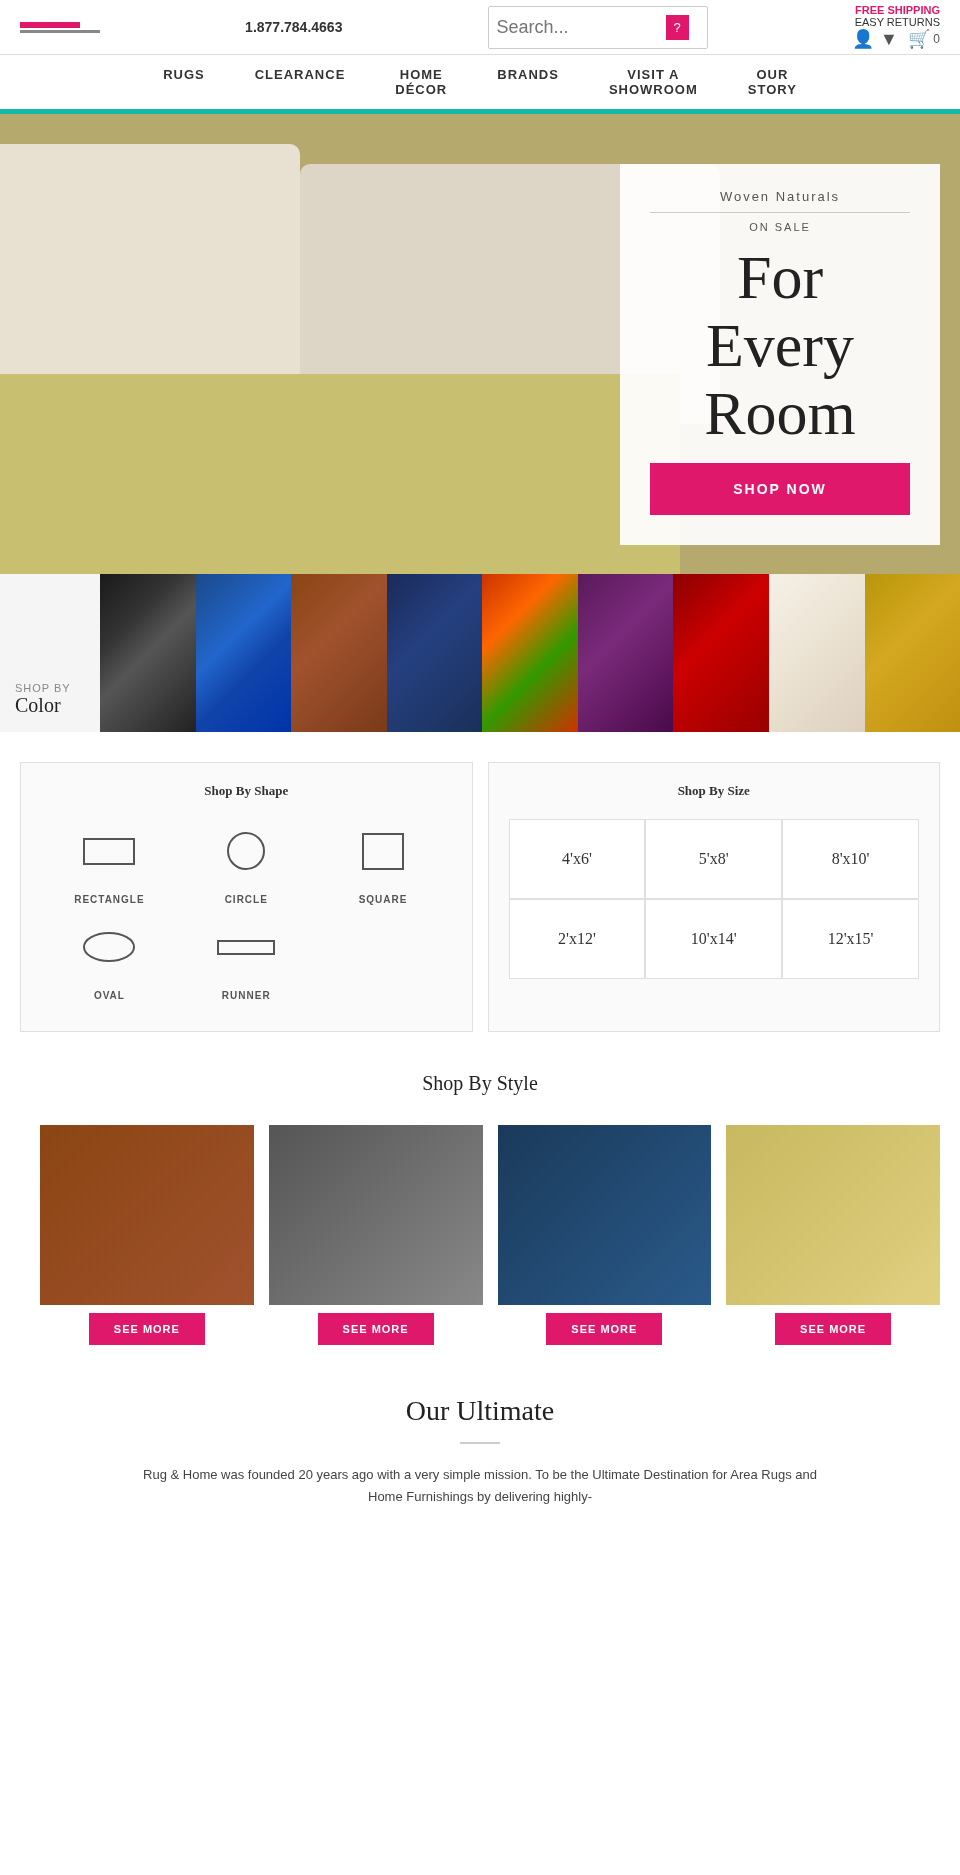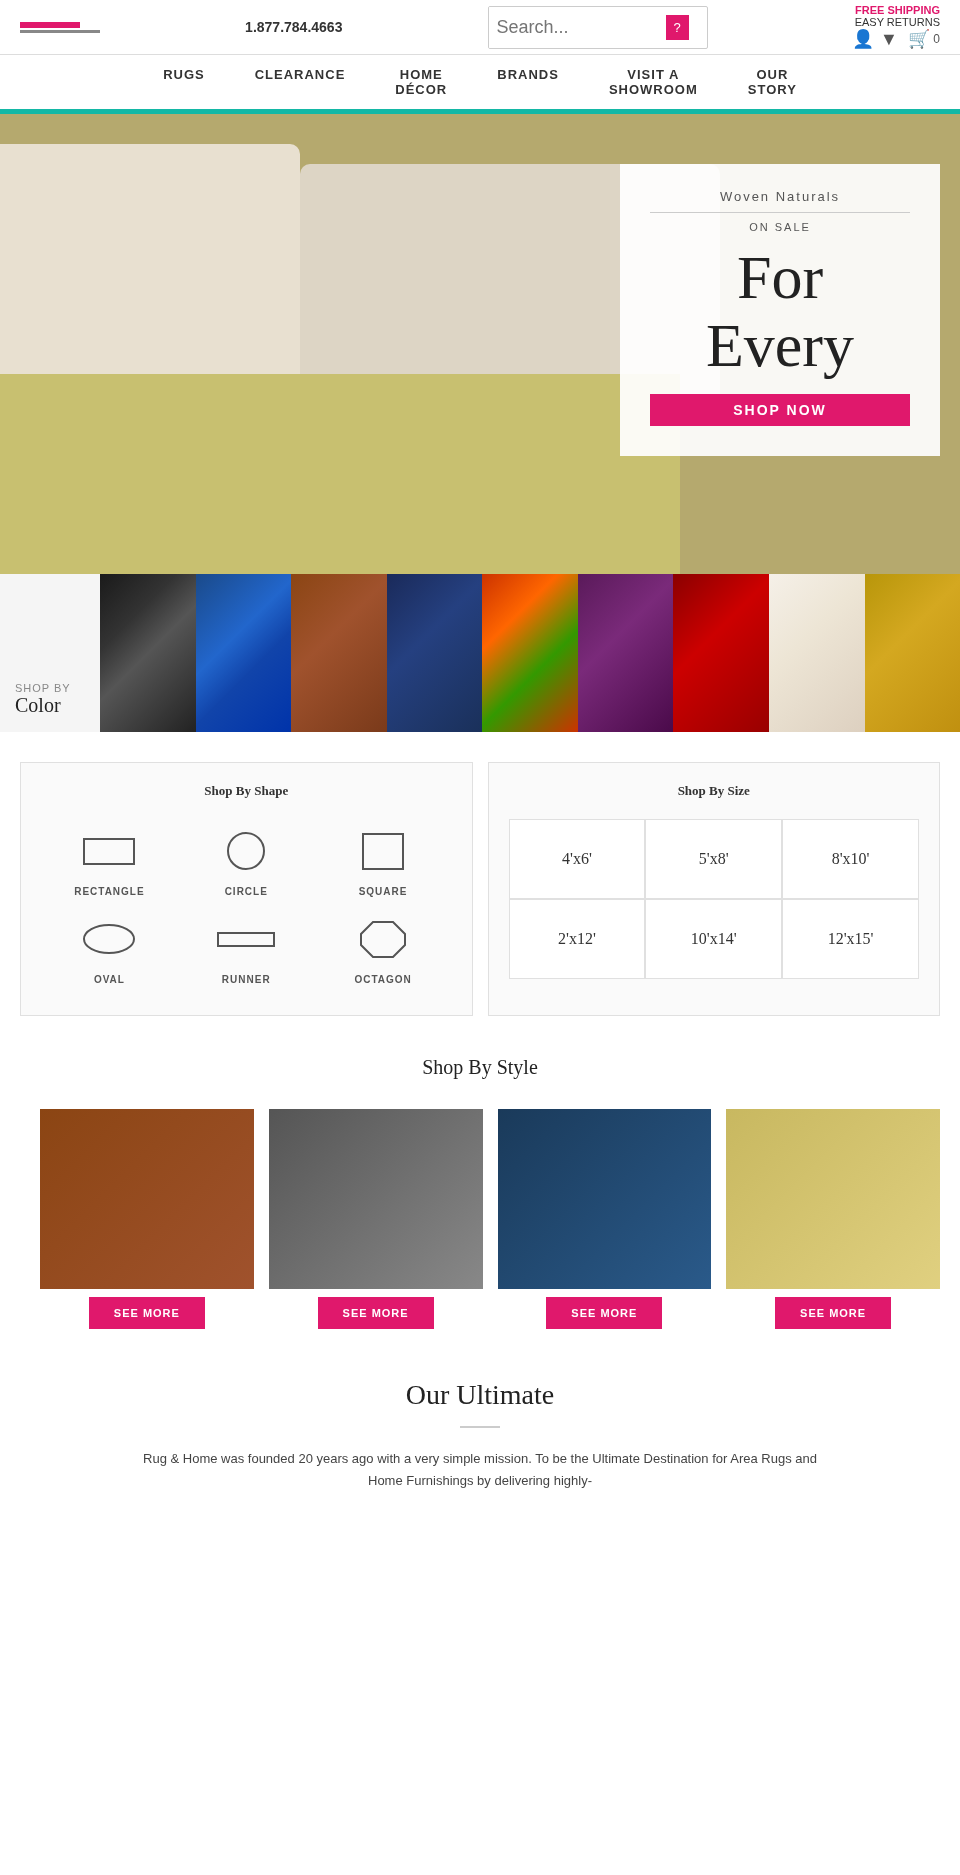--- a/index.html
+++ b/index.html
@@ -161,21 +161,21 @@
       margin: 10px 0;
     }
     .hero-shop-btn {
       display: block;
       background: #e0186c;
       color: #fff;
       text-align: center;
       font-size: 14px;
       font-weight: bold;
       letter-spacing: 2px;
-      padding: 8px;
+      padding: 18px;
       cursor: pointer;
       border: none;
       width: 100%;
       margin-top: 15px;
     }
 
     
     .color-strip {
       display: flex;
       align-items: stretch;
@@ -246,21 +246,21 @@
     .shapes-grid {
       display: grid;
       grid-template-columns: repeat(3, 1fr);
       gap: 20px;
       padding: 10px;
     }
     .shape-item {
       display: flex;
       flex-direction: column;
       align-items: center;
-      gap: 12px;
+      gap: 20px;
       cursor: pointer;
     }
     .shape-label {
       font-size: 10px;
       letter-spacing: 1px;
       text-transform: uppercase;
       color: #555;
       font-weight: bold;
     }
     
@@ -389,20 +389,21 @@
   <div class="hero-sofa-left"></div>
   <div class="hero-sofa-right"></div>
   <div class="hero-rug"></div>
   <div class="hero-overlay">
     <div class="hero-subtitle">Woven Naturals</div>
     <hr class="hero-divider">
     <div class="hero-on-sale">ON SALE</div>
     <div class="hero-title">
       <span>For</span><br>
       <span>Every</span><br>
+      <span>Room</span>
     </div>
     <button class="hero-shop-btn">SHOP NOW</button>
   </div>
 </div>
 
 <div class="color-strip">
   <div class="shop-by-color-label">
     <span class="shop-by-text">SHOP BY</span>
     <span class="color-text">Color</span>
   </div>
@@ -453,26 +454,20 @@
         <span class="shape-label">OVAL</span>
       </div>
 
       <div class="shape-item">
         <svg class="shape-svg" viewBox="0 0 60 45">
           <rect x="2" y="16" width="56" height="13" fill="none" stroke="#555" stroke-width="2"></rect>
         </svg>
         <span class="shape-label">RUNNER</span>
       </div>
 
-      <div class="shape-item">
-        <svg class="shape-svg" viewBox="0 0 60 45">
-          <polygon points="20,5 40,5 52,17 52,28 40,40 20,40 8,28 8,17" fill="none" stroke="#555" stroke-width="2"></polygon>
-        </svg>
-        <span class="shape-label">OCTAGON</span>
-      </div>
 
     </div>
   </div>
 
   <div class="size-box">
     <div class="section-title">Shop By Size</div>
     <div class="sizes-grid">
       <div class="size-cell">4'x6'</div>
       <div class="size-cell">5'x8'</div>
       <div class="size-cell">8'x10'</div>

